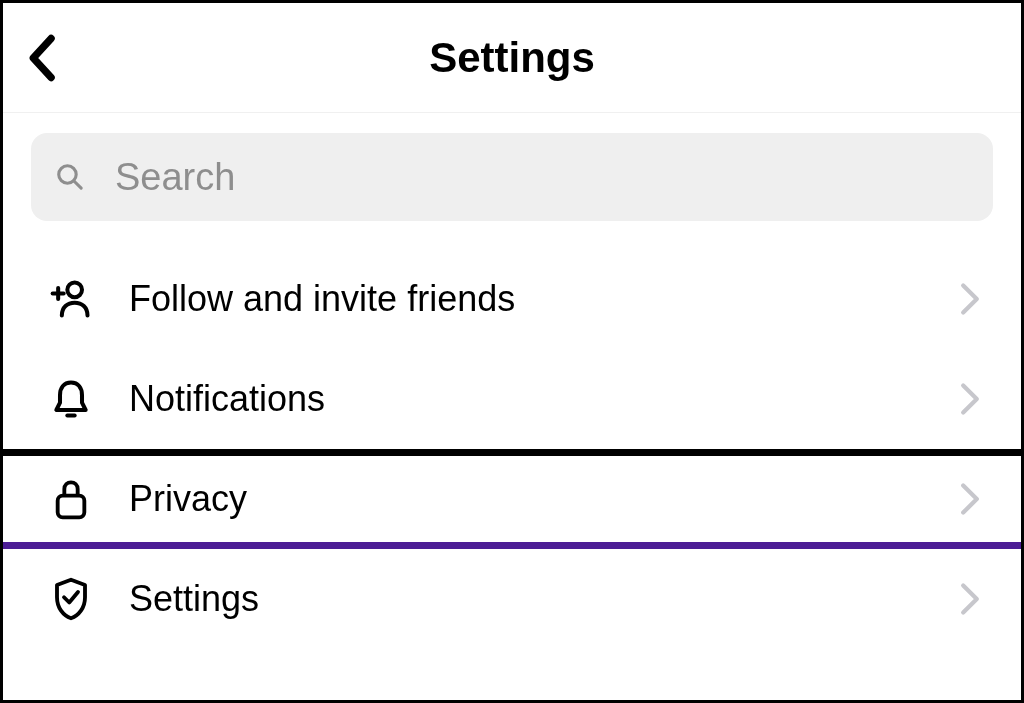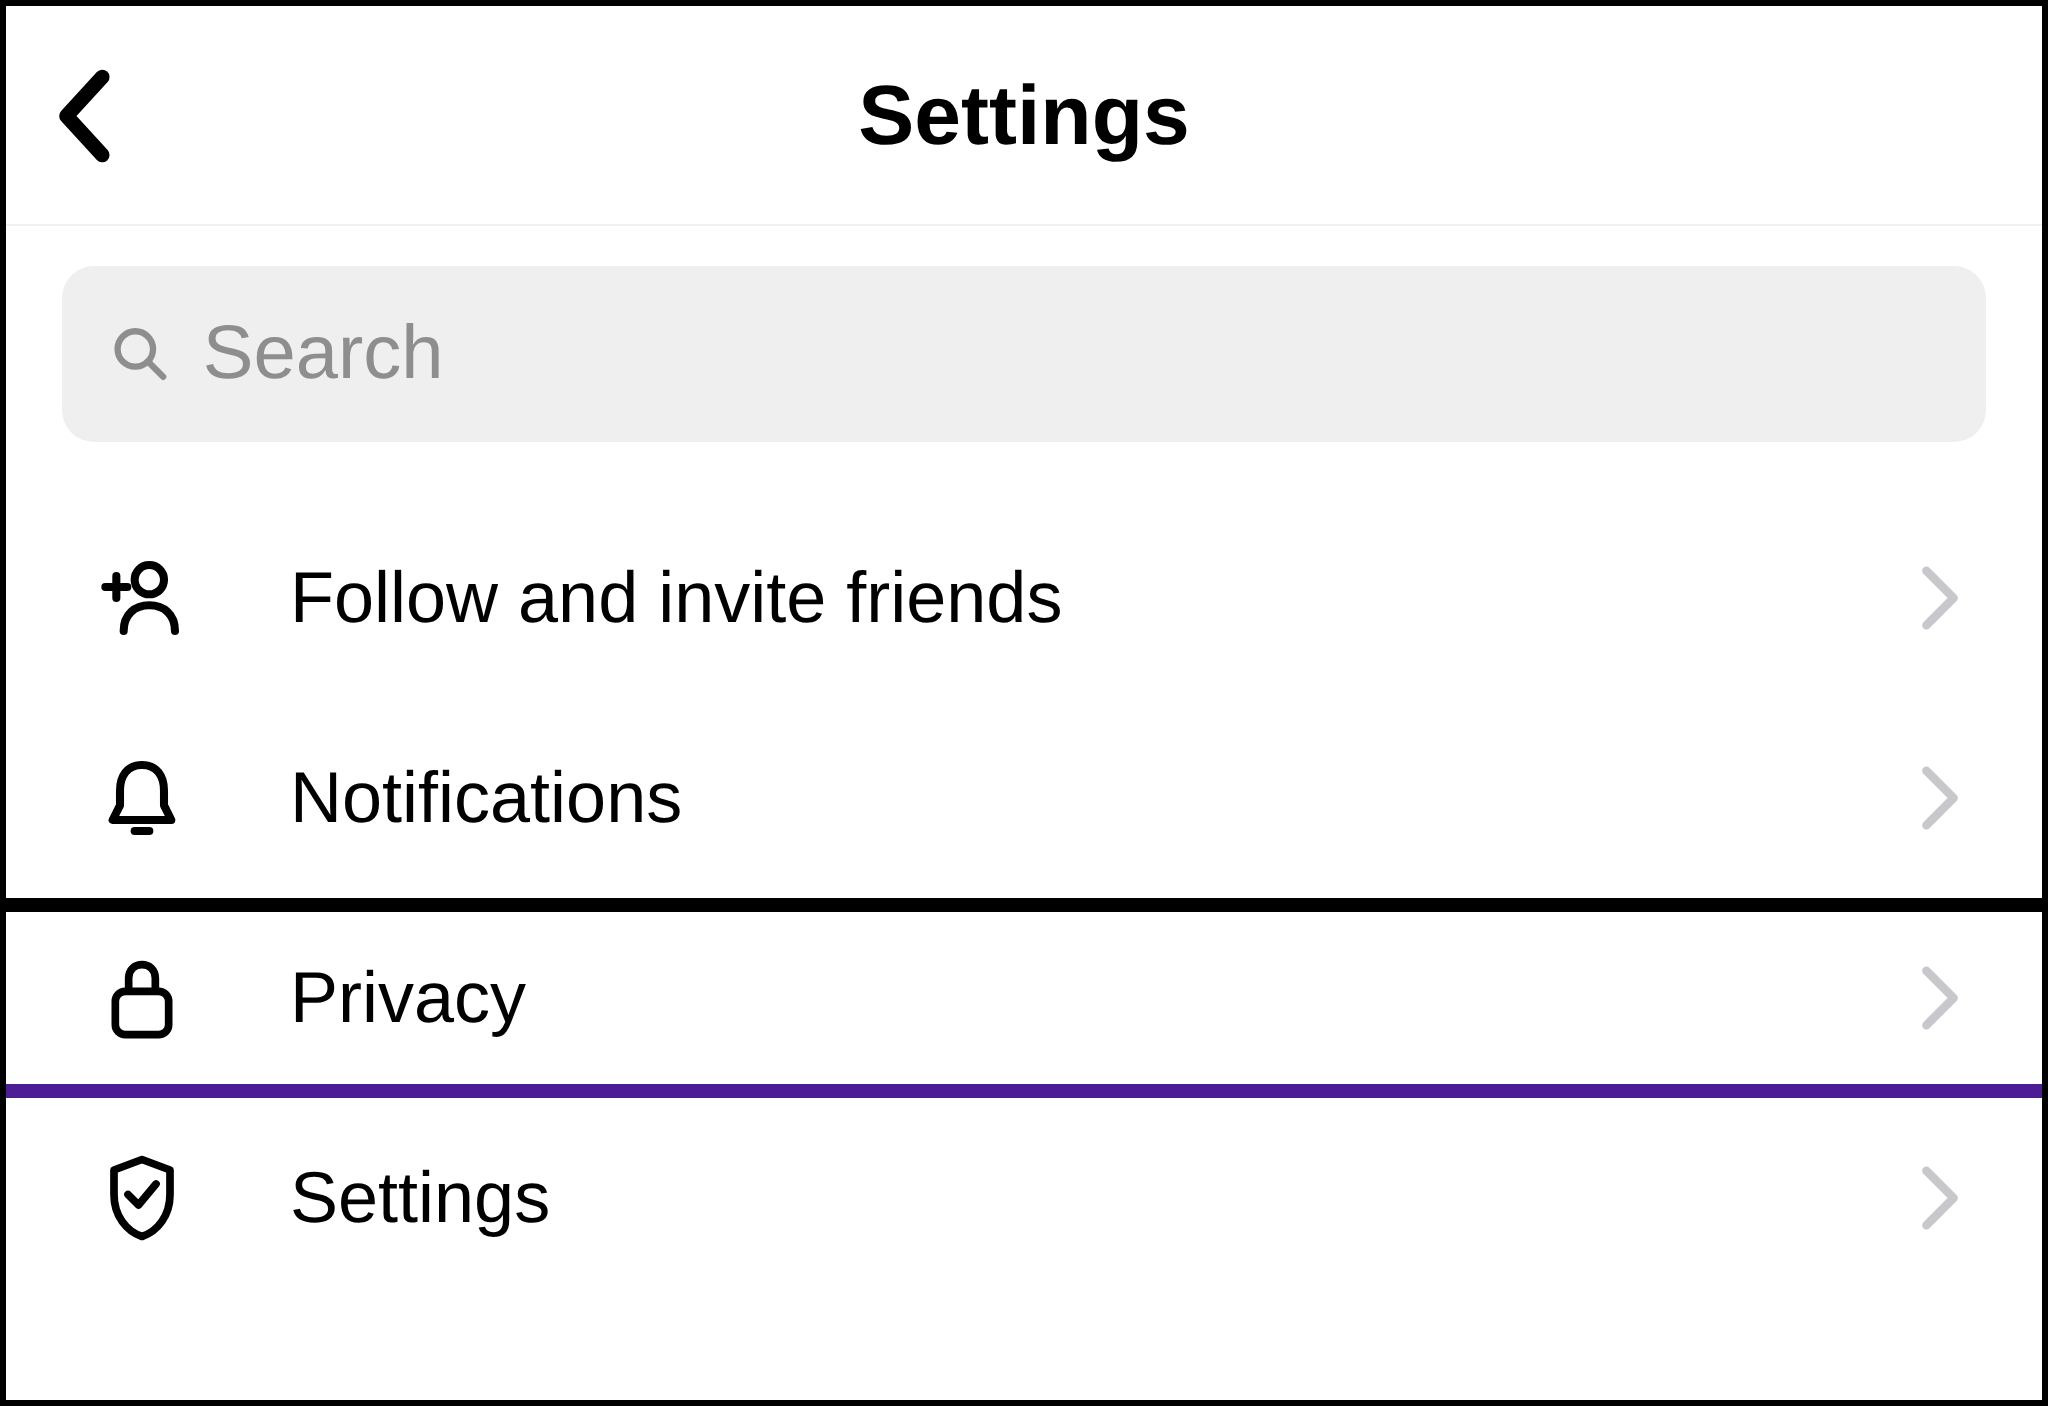--- a/index.html
+++ b/index.html
@@ -41,21 +41,21 @@
     .search-container {
       padding: 20px 28px 10px 28px;
     }
     .search-bar {
       background: #efefef;
       border-radius: 16px;
       height: 88px;
       display: flex;
       align-items: center;
       padding: 0 24px;
-      gap: 16px;
+      gap: 30px;
     }
     .search-input {
       border: none;
       background: transparent;
       font-size: 38px;
       color: #8e8e8e;
       outline: none;
       width: 100%;
       font-family: inherit;
     }
@@ -64,21 +64,21 @@
     }
     .settings-list {
       padding-top: 18px;
     }
     .settings-item {
       display: flex;
       align-items: center;
       height: 100px;
       padding: 0 40px 0 46px;
       cursor: pointer;
-      gap: 52px;
+      gap: 36px;
     }
     .settings-item.highlighted {
       border-top: 7px solid #000;
       border-bottom: 7px solid #4c1d95;
       margin-left: -3px;
       margin-right: -3px;
       padding-left: 49px;
       padding-right: 43px;
     }
     .item-icon {

